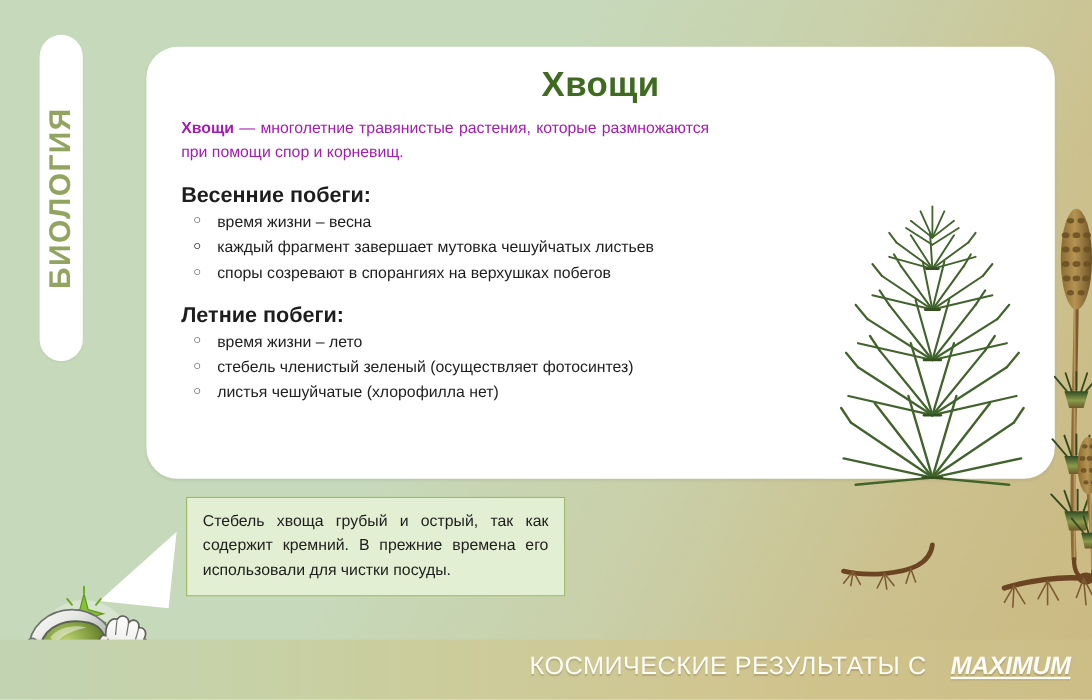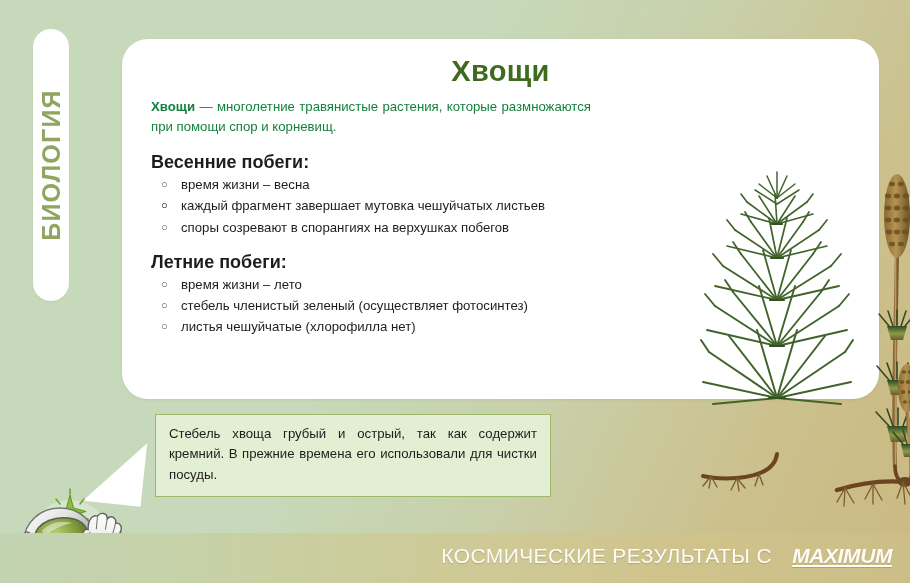--- a/index.html
+++ b/index.html
@@ -114,21 +114,21 @@
     top: 58px;
     width: 440px;
     color: #1d1d1d;
   }
 
   .intro {
     font-size: 13.2px;
     line-height: 1.52;
     text-align: justify;
     margin: 0 0 15px 0;
-    color: #15803d;
+    color: #a21caf;
   }
   .intro b { font-weight: bold; }
 
   .sect-head {
     font-size: 18px;
     font-weight: bold;
     margin: 0 0 2px 0;
     color: #1d1d1d;
   }
 
@@ -153,21 +153,21 @@
     font-size: 11px;
     color: #4a4a4a;
     line-height: 1.72;
   }
 
   
   #fact-box {
     position: absolute;
     left: 155px;
     top: 414px;
-    width: 396px;
+    width: 316px;
     box-sizing: border-box;
     background: #e3efd2;
     border: 1px solid #9cb96c;
     padding: 9px 13px 11px 13px;
   }
   #fact-text {
     font-size: 13.2px;
     line-height: 1.54;
     text-align: justify;
     color: #1d1d1d;

